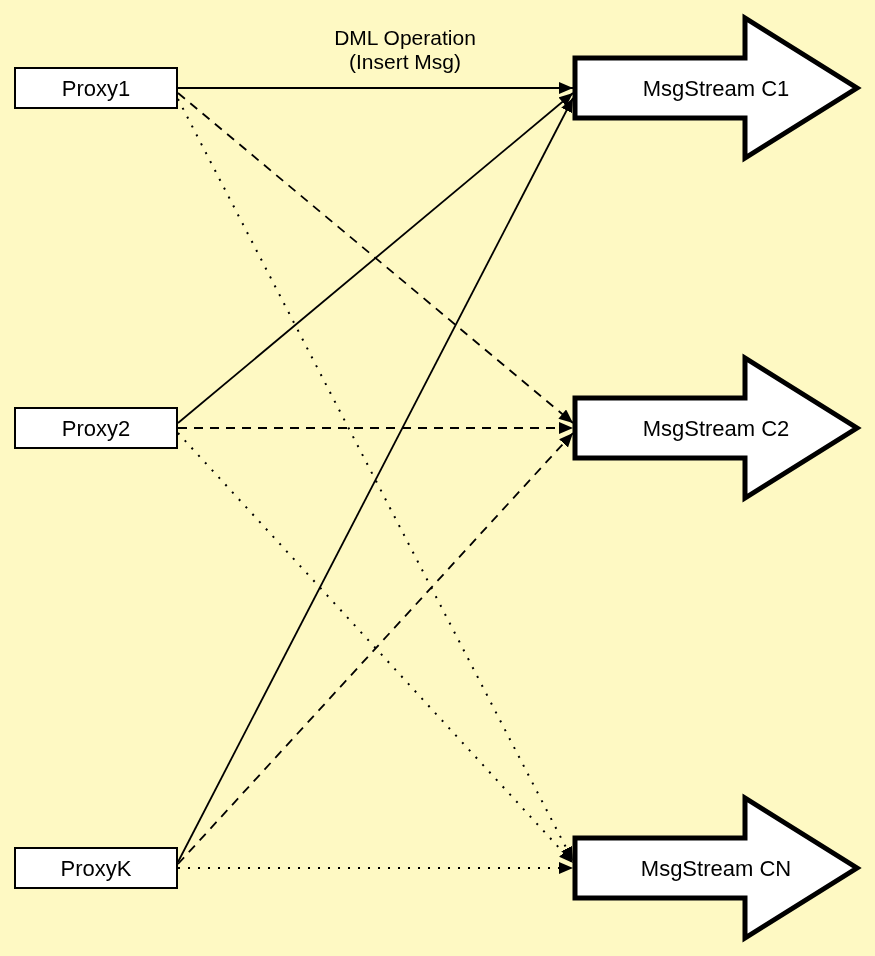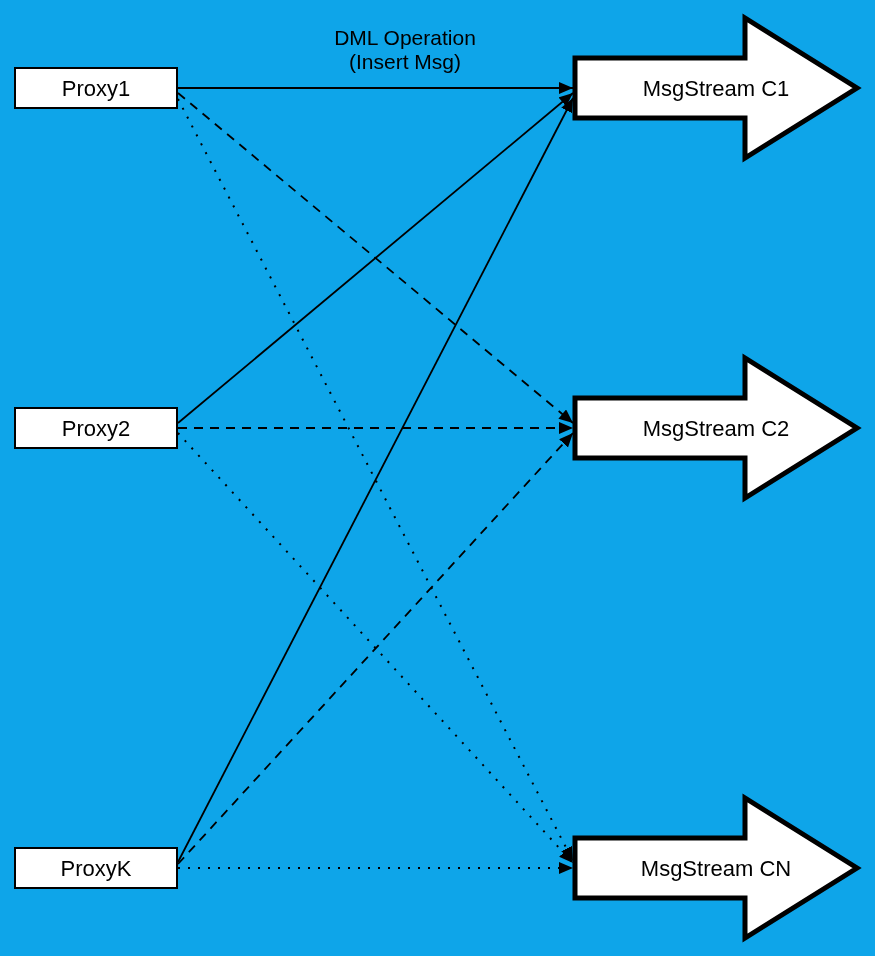--- a/index.html
+++ b/index.html
@@ -3,21 +3,21 @@
 <meta charset="utf-8">
 <style>
   html, body {
     margin: 0;
     padding: 0;
     background: #ffffff;
   }
   .canvas-wrap {
     width: 875px;
     height: 956px;
-    background: #0ea5e9;
+    background: #fef9c3;
     position: relative;
   }
   svg {
     display: block;
   }
   .conn {
     stroke: #000000;
     stroke-width: 1.8;
     fill: none;
   }

